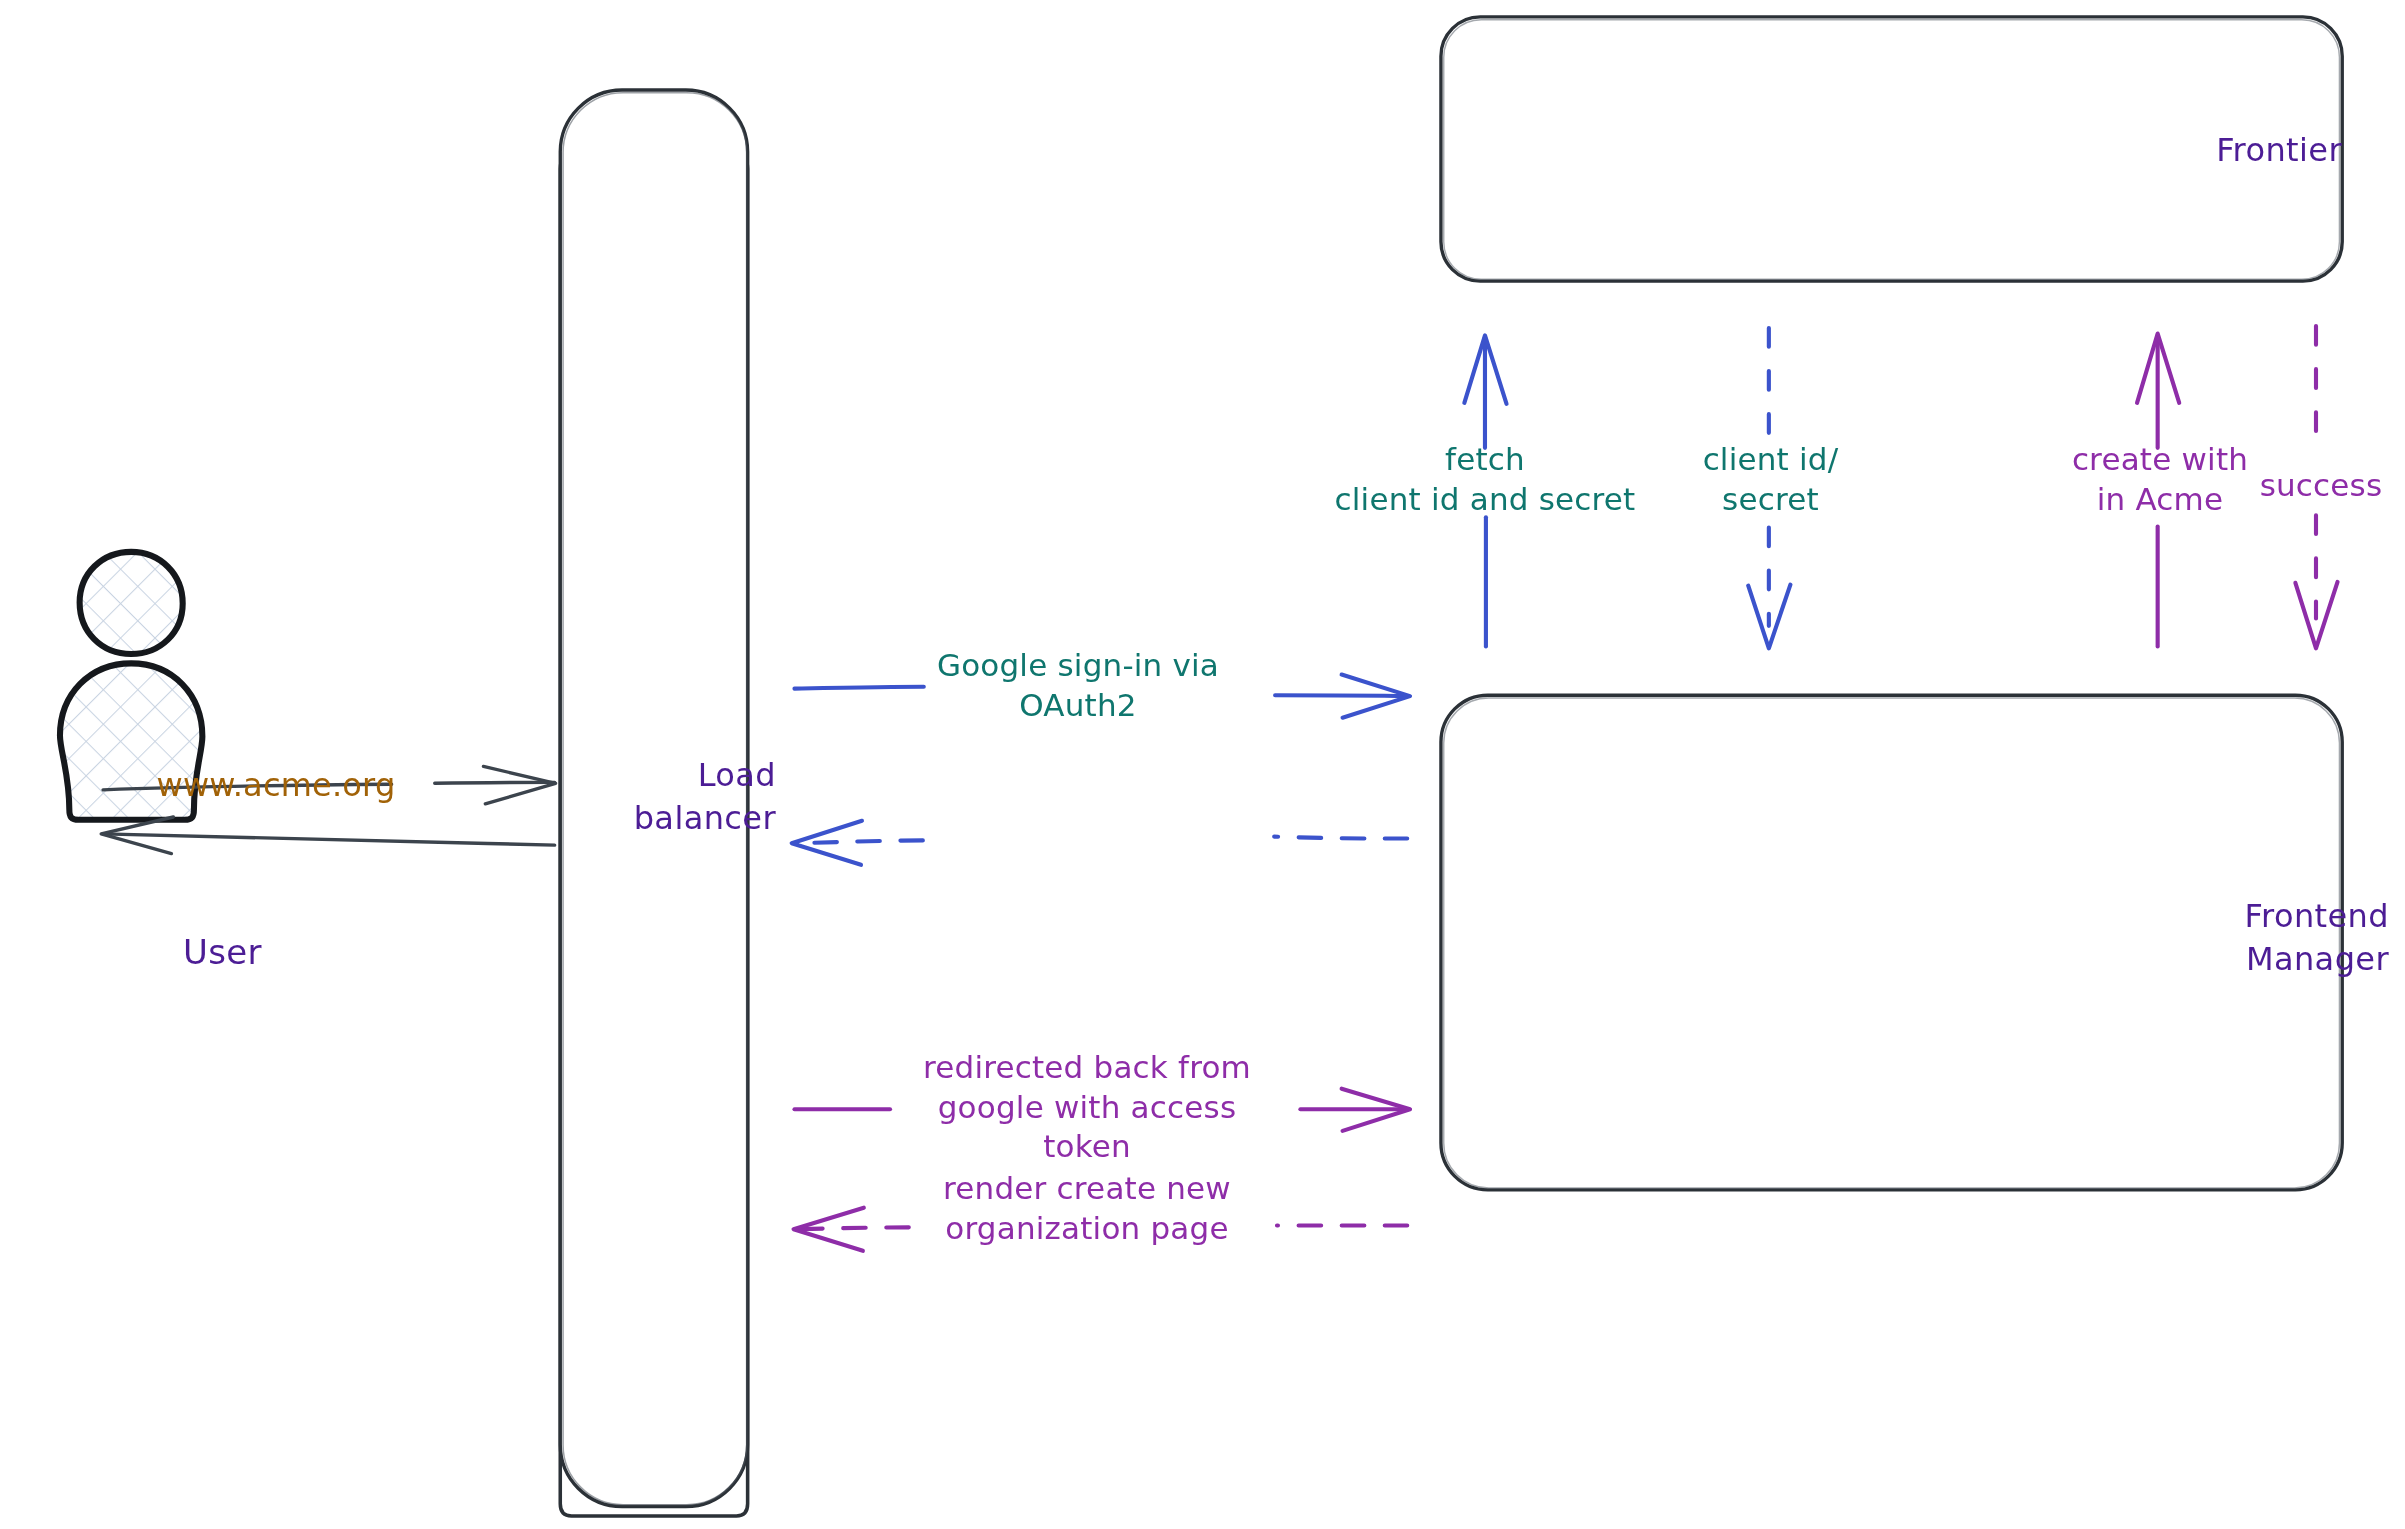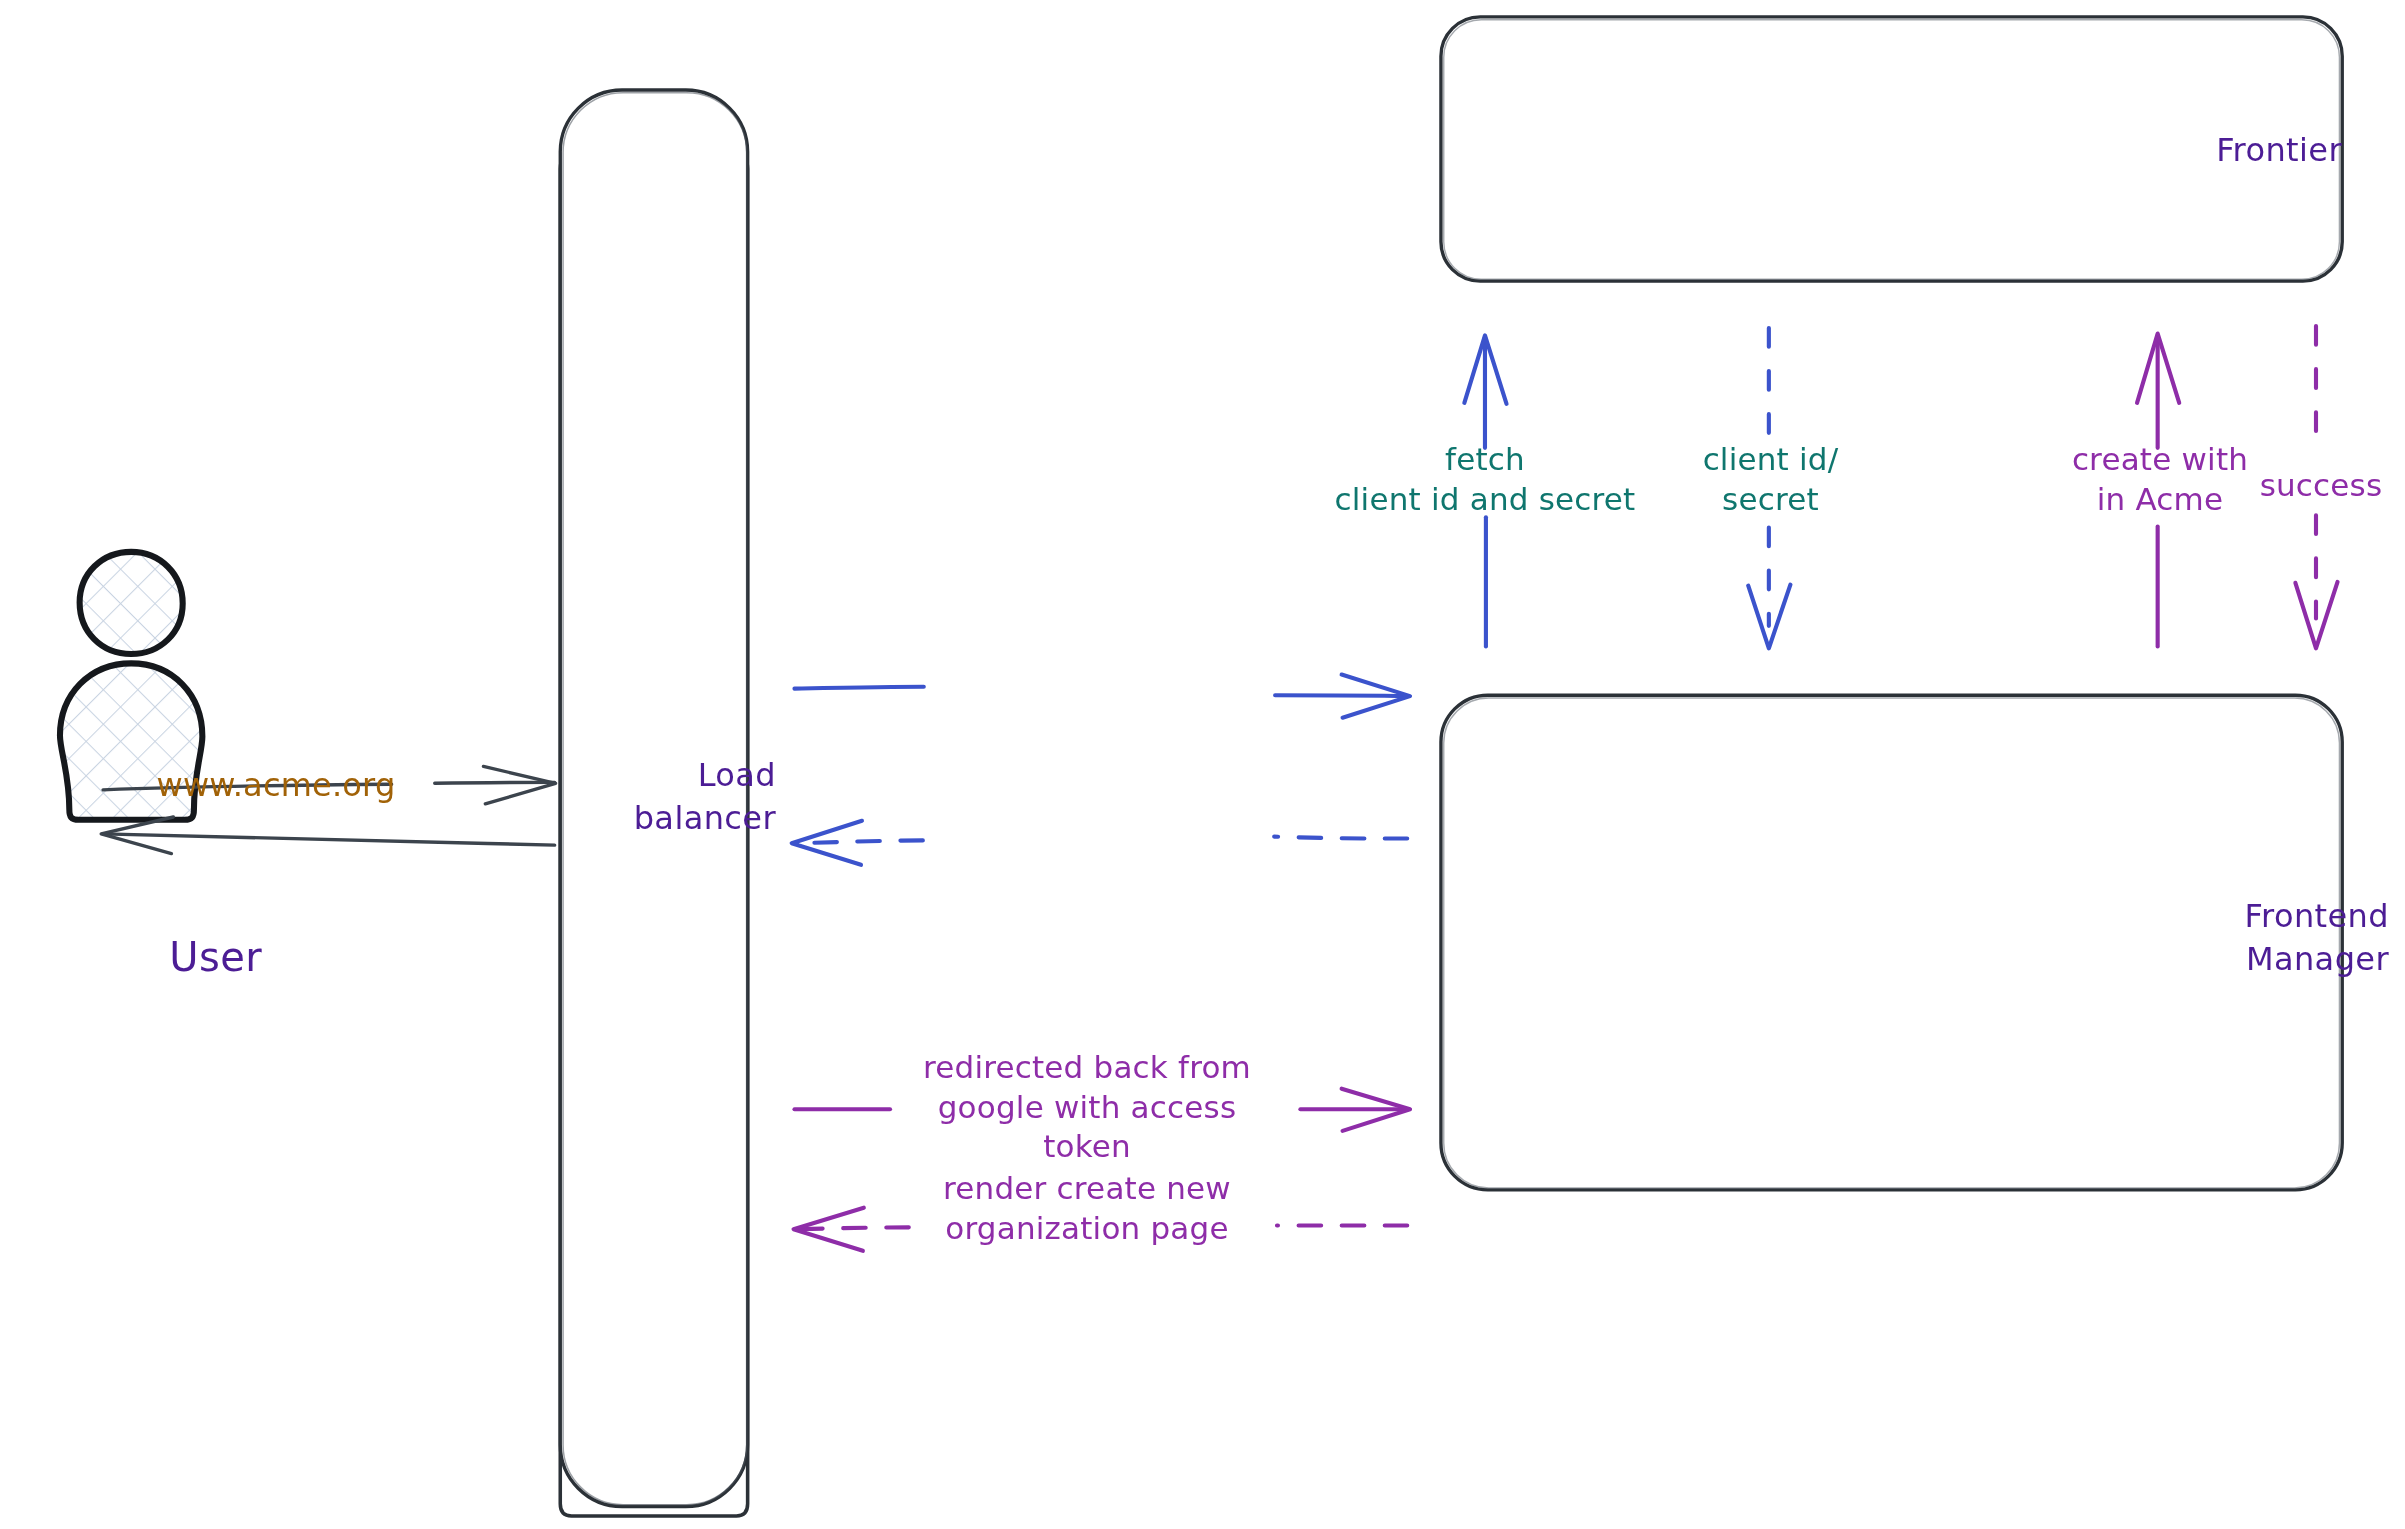--- a/index.html
+++ b/index.html
@@ -140,32 +140,34 @@
       <path d="M2281,430 L2303,356 L2326,430" stroke="#8e2da8" stroke-width="4.4" fill="none" stroke-linecap="round" stroke-linejoin="round"></path>
     </g>
 
     <g>
       <path d="M2472,348 L2472,470" stroke="#8e2da8" stroke-width="4.4" fill="none" stroke-linecap="round" stroke-dasharray="20 26"></path>
       <path d="M2472,550 L2472,660" stroke="#8e2da8" stroke-width="4.4" fill="none" stroke-linecap="round" stroke-dasharray="20 26"></path>
       <path d="M2450,622 L2472,692 L2495,621" stroke="#8e2da8" stroke-width="4.4" fill="none" stroke-linecap="round" stroke-linejoin="round"></path>
     </g>
   </svg>
 
-  <div class="node-label" style="left:0px; top:930px; width:262px; font-size:40px;">User</div>
+  <div class="node-label" style="left:0px; top:930px; width:262px; font-size:34px;">User</div>
 
   <div class="node-label" style="left:532px; top:754px; width:244px;">Load
 balancer</div>
 
   <div class="node-label" style="left:1441px; top:129px; width:901px;">Frontier</div>
 
   <div class="node-label" style="left:1488px; top:895px; width:901px;">Frontend
 Manager</div>
 
   <div class="edge-label dark" style="left:126px; top:765px; width:300px; font-size:32px;">www.acme.org</div>
 
+  <div class="edge-label blue" style="left:881px; top:646px; width:394px;">Google sign-in via
+OAuth2</div>
 
 
   <div class="edge-label purple" style="left:876px; top:1033px; width:422px;margin-top:15px;">redirected back from
 google with access
 token</div>
 
   <div class="edge-label purple" style="left:890px; top:1169px; width:394px;">render create new
 organization page</div>
 
   <div class="edge-label blue" style="left:1293px; top:440px; width:384px;">fetch

